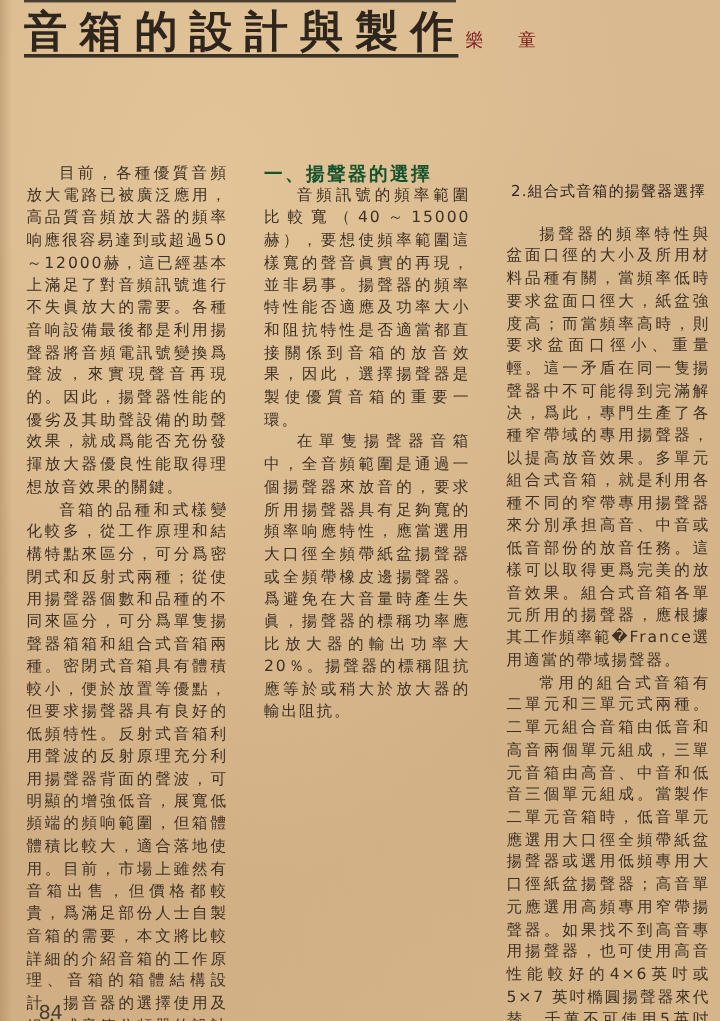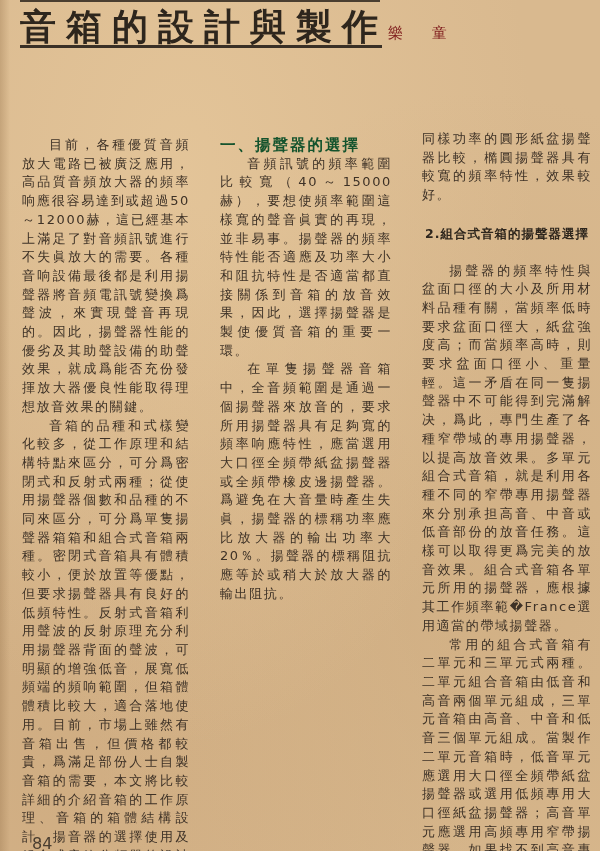--- a/index.html
+++ b/index.html
@@ -40,21 +40,21 @@
   .col p { margin:0; text-indent:2.1em; }
   .col p.noindent { text-indent:0; }
   .col-left   { left:22px;  width:168px; }
   .col-middle { left:220px; width:172px; }
   .col-right  { left:422px; width:170px; top:130px; }
   .section-heading {
     text-align:left; font-size:15.5px; font-weight:bold; letter-spacing:2px;
     color:#14532d; margin:12px 0 20px 0; text-indent:0 !important;
   }
   .sub-heading {
-    font-size:12.5px; font-weight:bold; letter-spacing:1px; color:#2e261d;
+    font-size:12.5px; font-weight:normal; letter-spacing:1px; color:#2e261d;
     margin:19px 0 19px 0; text-indent:0 !important;
   }
   .col-right .sub-heading { margin:20px 0 18px 0; text-align:center; }
   .page-number {
     position:absolute; left:32px; top:834px; font-size:16px; color:#4a3e30;
   }
 </style>
 </head>
 <body>
 
@@ -71,19 +71,18 @@
 </div>
 
 <div class="col col-middle">
   <p class="section-heading">一、揚聲器的選擇</p>
   <p>音頻訊號的頻率範圍比較寬（40～15000赫），要想使頻率範圍這樣寬的聲音眞實的再現，並非易事。揚聲器的頻率特性能否適應及功率大小和阻抗特性是否適當都直接關係到音箱的放音效果，因此，選擇揚聲器是製使優質音箱的重要一環。</p>
   <p>在單隻揚聲器音箱中，全音頻範圍是通過一個揚聲器來放音的，要求所用揚聲器具有足夠寬的頻率响應特性，應當選用大口徑全頻帶紙盆揚聲器或全頻帶橡皮邊揚聲器。爲避免在大音量時產生失眞，揚聲器的標稱功率應比放大器的輸出功率大20％。揚聲器的標稱阻抗應等於或稍大於放大器的輸出阻抗。</p>
 
 </div>
 
 <div class="col col-right">
-  <p class="noindent">同樣功率的圓形紙盆揚聲器比較，橢圓揚聲器具有較寬的頻率特性，效果較好。</p>
   <p class="sub-heading">2.組合式音箱的揚聲器選擇</p>
   <p>揚聲器的頻率特性與盆面口徑的大小及所用材料品種有關，當頻率低時要求盆面口徑大，紙盆強度高；而當頻率高時，則要求盆面口徑小、重量輕。這一矛盾在同一隻揚聲器中不可能得到完滿解决，爲此，專門生產了各種窄帶域的專用揚聲器，以提高放音效果。多單元組合式音箱，就是利用各種不同的窄帶專用揚聲器來分別承担高音、中音或低音部份的放音任務。這樣可以取得更爲完美的放音效果。組合式音箱各單元所用的揚聲器，應根據其工作頻率範�France選用適當的帶域揚聲器。</p>
   <p>常用的組合式音箱有二單元和三單元式兩種。二單元組合音箱由低音和高音兩個單元組成，三單元音箱由高音、中音和低音三個單元組成。當製作二單元音箱時，低音單元應選用大口徑全頻帶紙盆揚聲器或選用低頻專用大口徑紙盆揚聲器；高音單元應選用高頻專用窄帶揚聲器。如果找不到高音專用揚聲器，也可使用高音性能較好的4×6英吋或5×7 英吋橢圓揚聲器來代替，千萬不可使用5英吋以下的小口徑揚聲器。因爲這類揚聲器一般都屬於窄帶域揚聲器，其頻响的高頻端只能達到4000～ 5000赫，且功率很小，使用後往往還不如單隻揚聲器音箱的效果好。當製作三單元組合音箱時，每個單元所用的揚聲器應根據其工作頻率範圍分別選用低頻、中頻或高頻窄帶專用揚</p>
 </div>
 
 <div class="page-number">84</div>
 
 </body></html>

